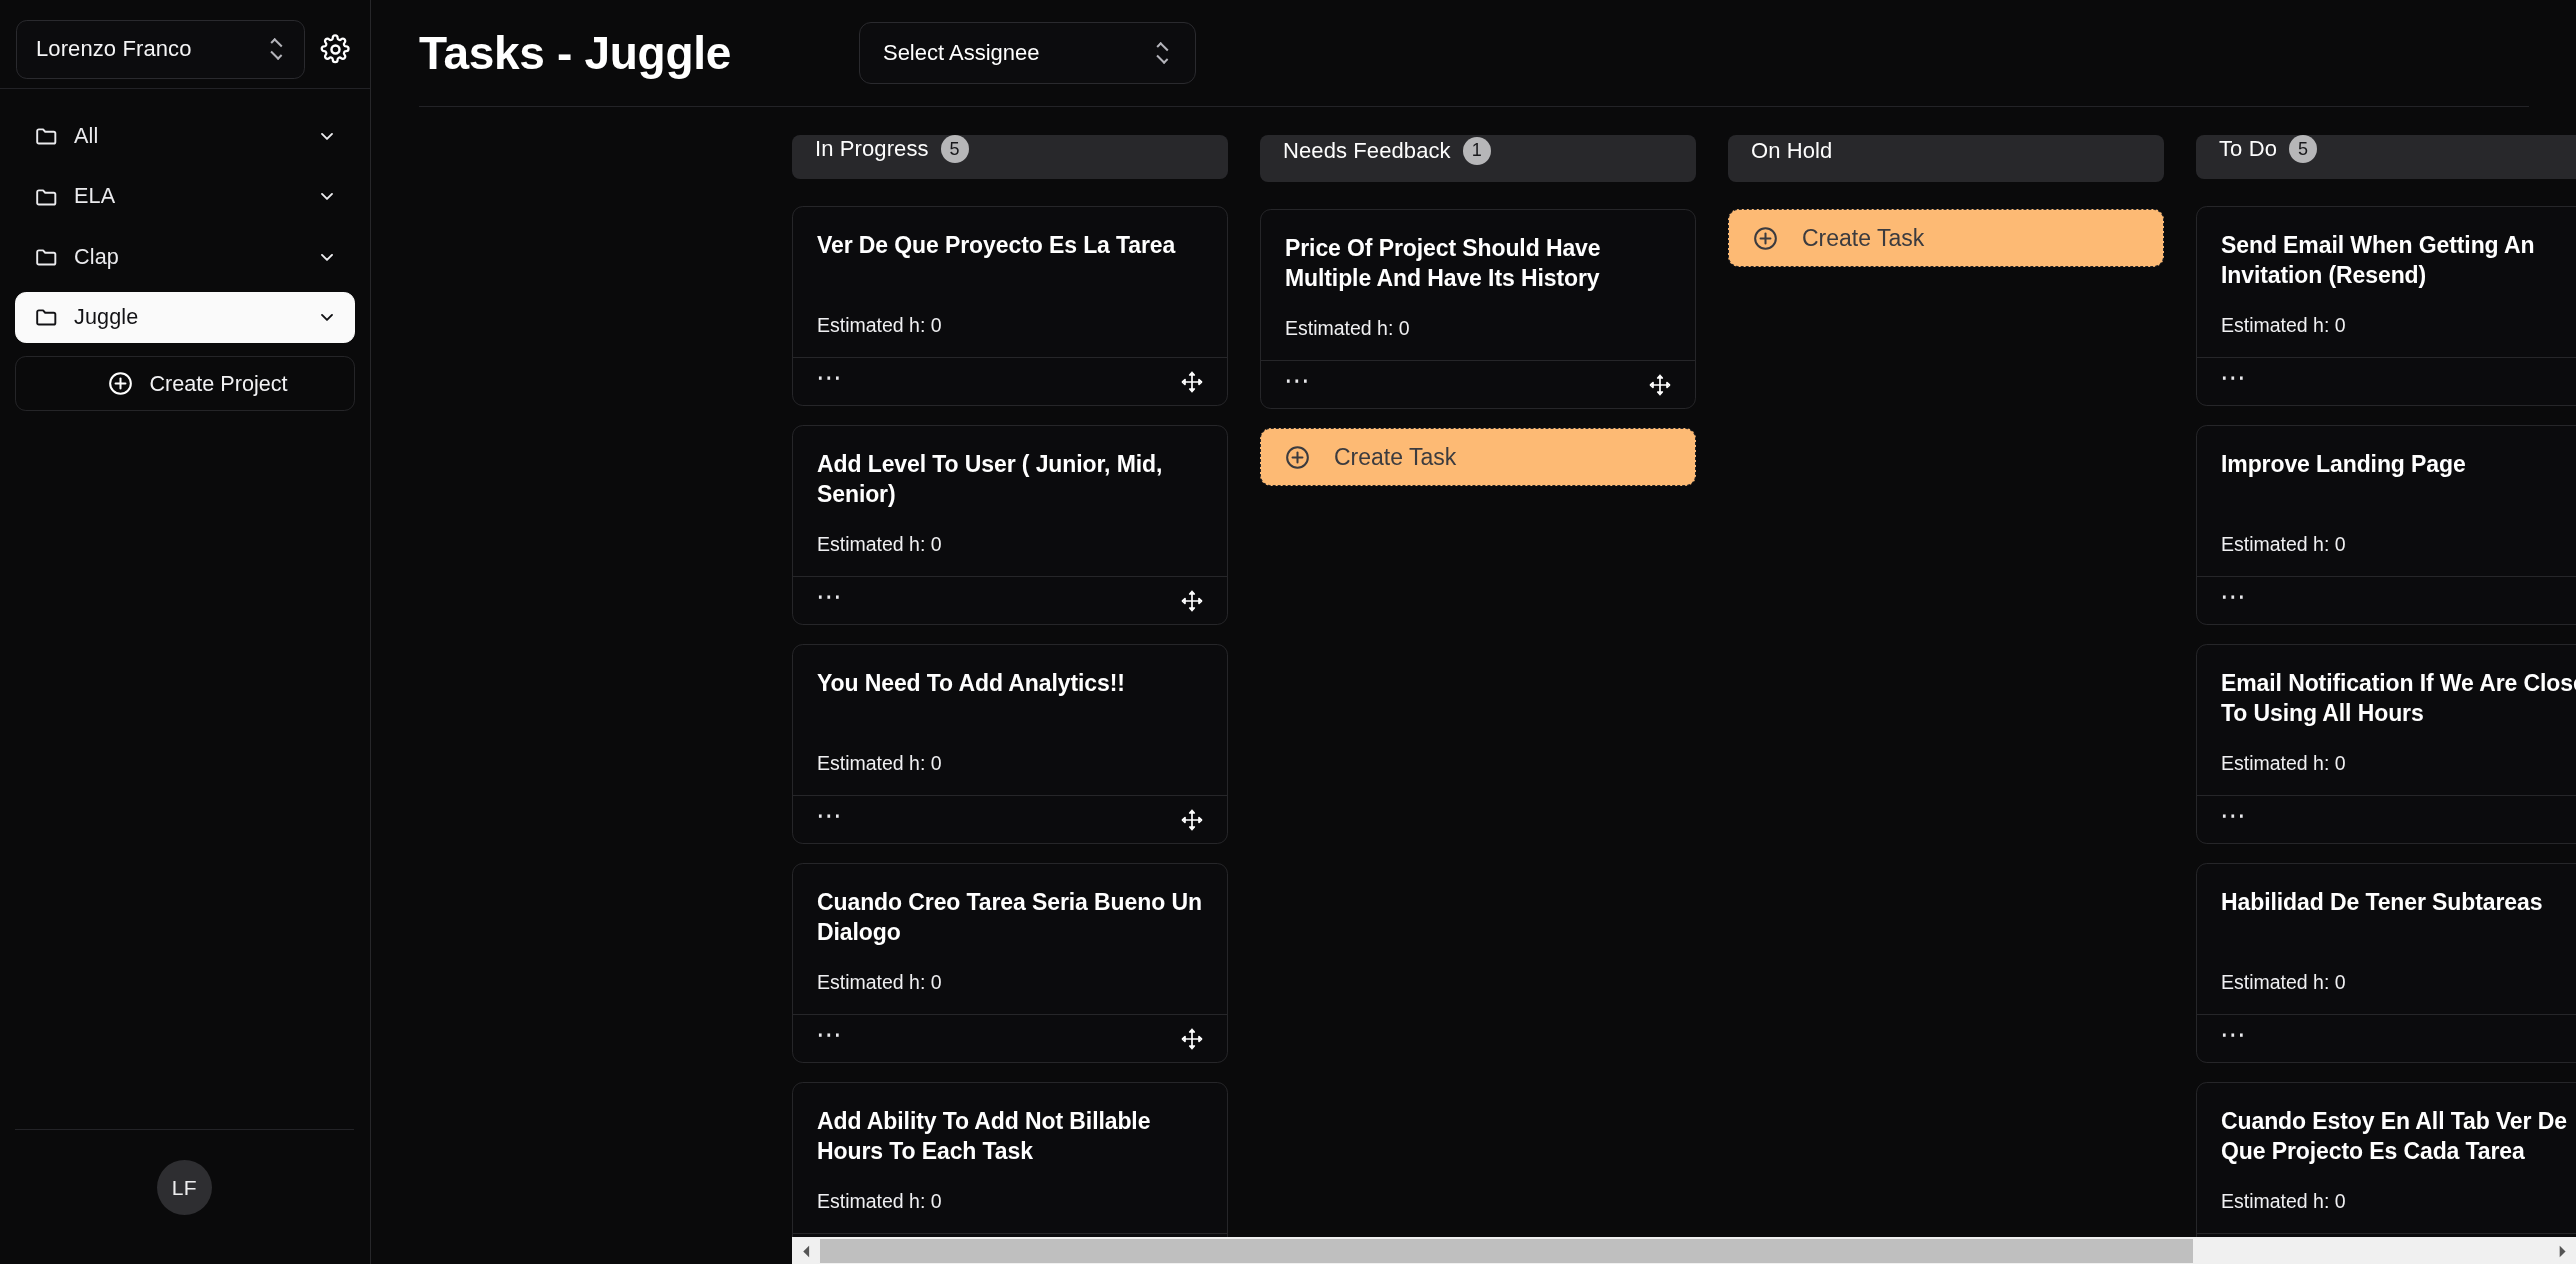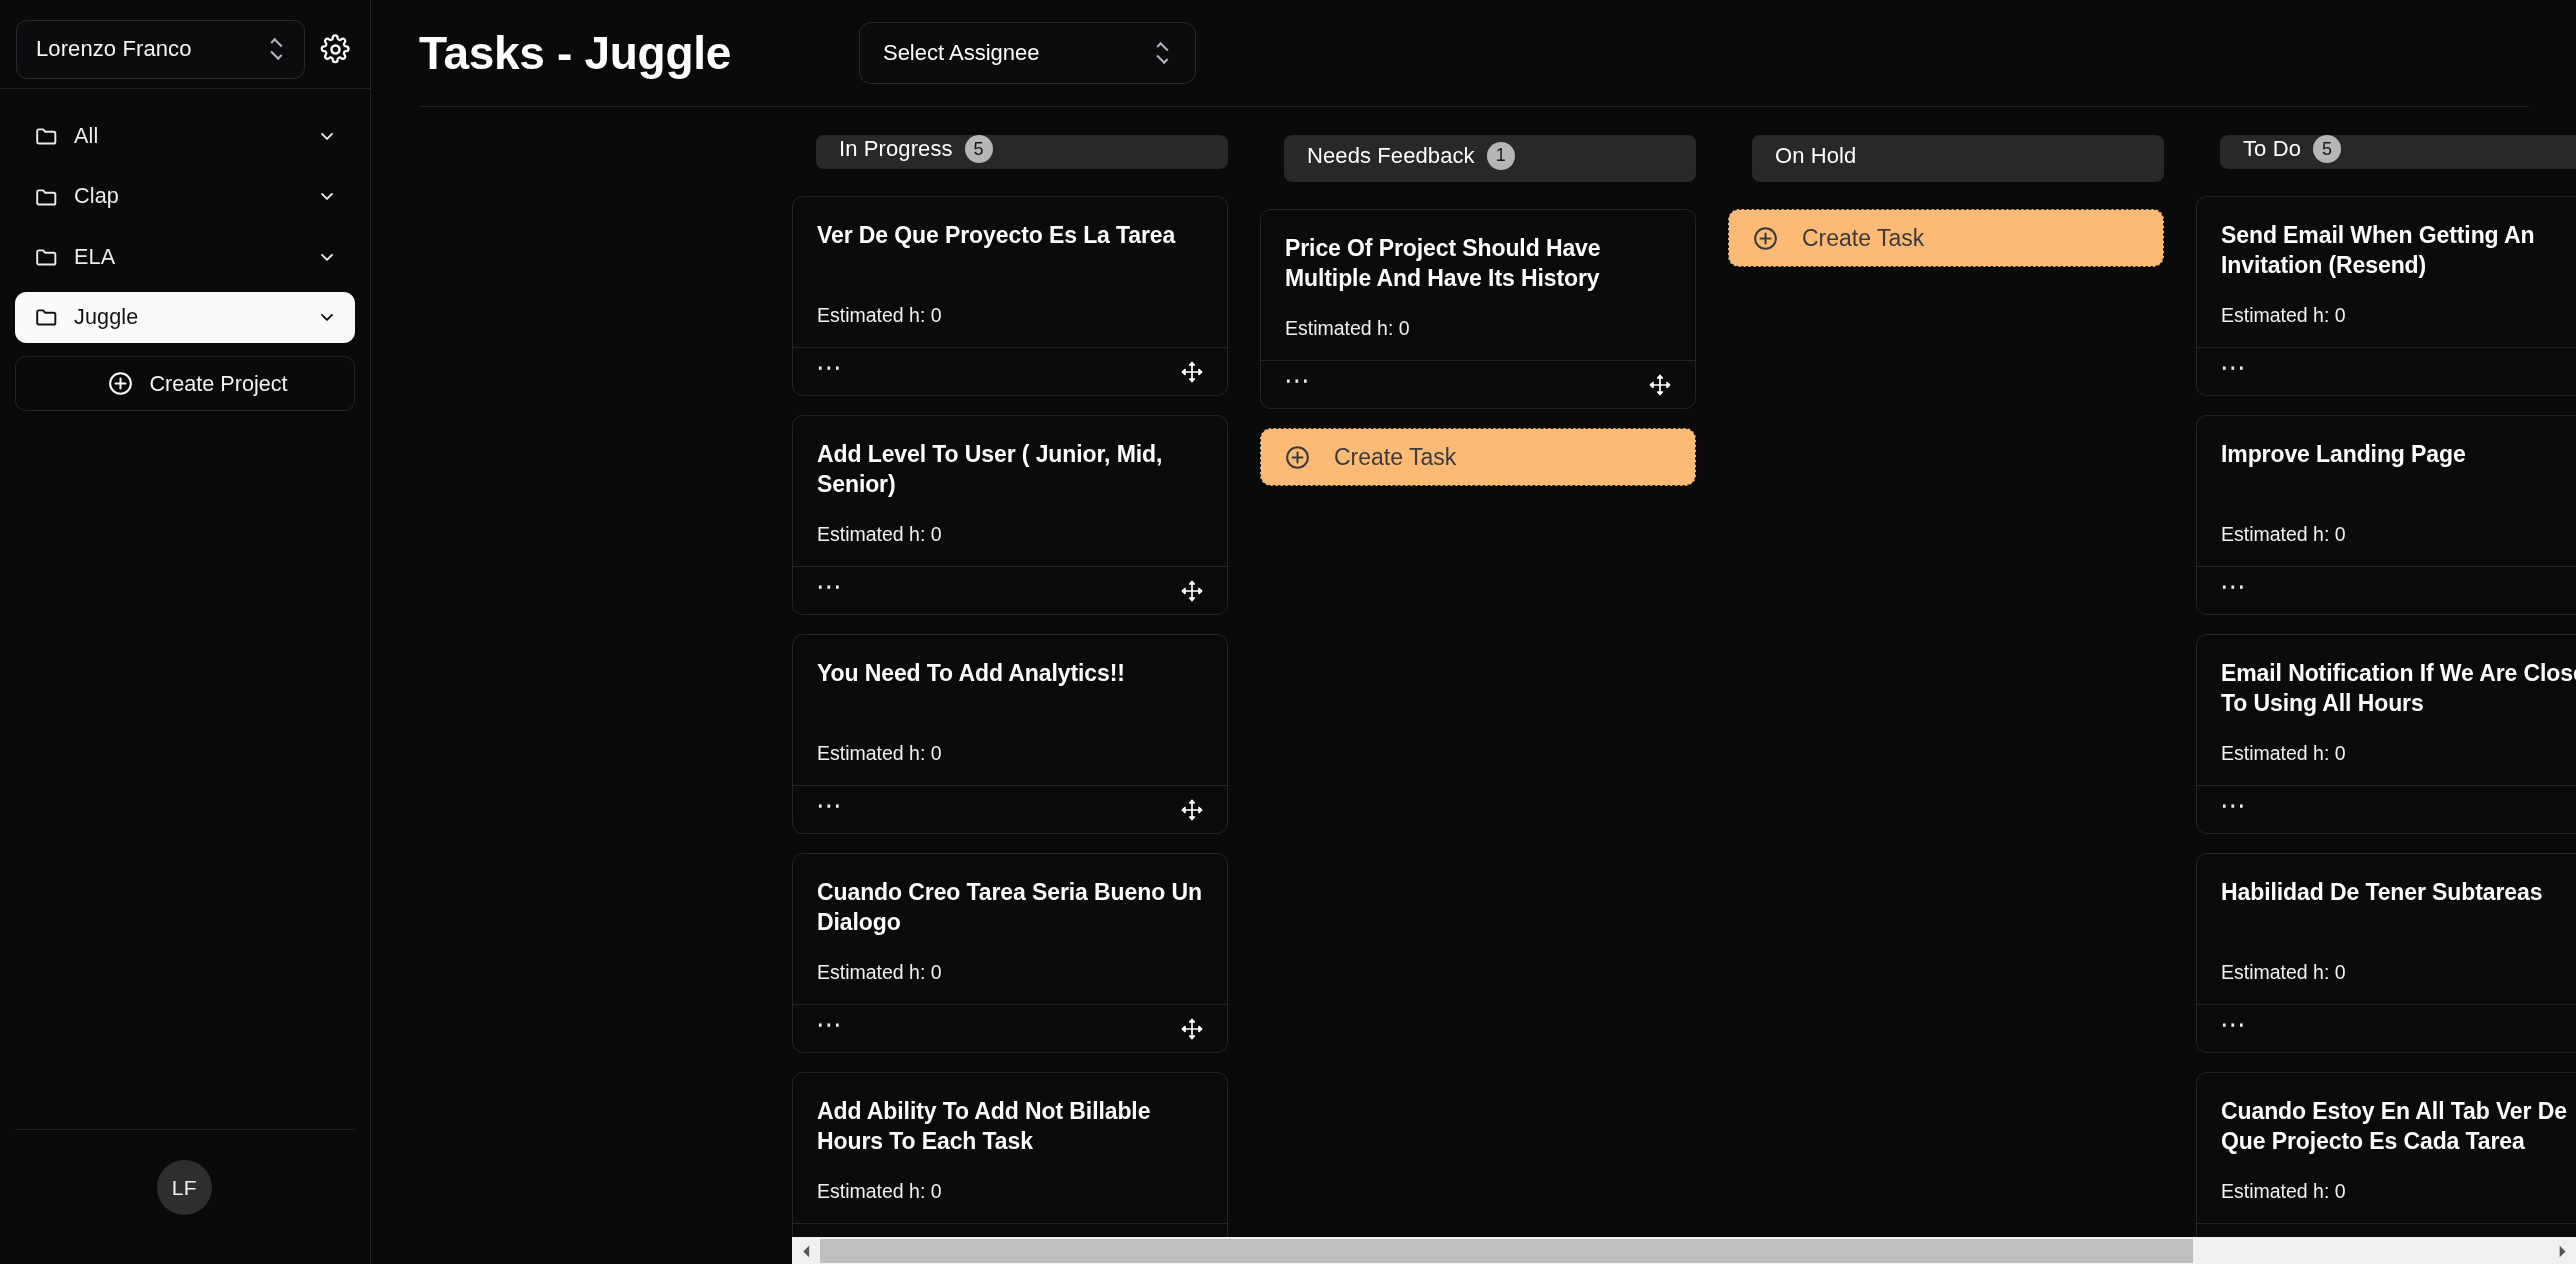--- a/index.html
+++ b/index.html
@@ -175,24 +175,23 @@
     padding-left: 421px;
     height: 100%;
   }
   .column { width: 436px; flex: 0 0 436px; display: flex; flex-direction: column; }
   .col-head {
     height: 47px;
     background: #28282b;
     border-radius: 8px;
     display: flex;
     align-items: center;
-    padding: 0 0 6px 23px;
+    padding: 0 0 16px 23px;
     gap: 12px;
     margin-bottom: 27px;
-    margin-left: 24px;
   }
   .col-title { font-size: 22px; color: #fdfdfd; letter-spacing: 0.1px; }
   .col-count {
     min-width: 28px; height: 28px;
     border-radius: 50%;
     background: #b6b6b8;
     color: #18181b;
     font-size: 18px;
     display: flex; align-items: center; justify-content: center;
     padding: 0 4px;
@@ -310,35 +309,35 @@
             </svg>
         </span>
       </div>
 
       <div class="nav-item">
         <span class="folder">
           <svg viewBox="0 0 24 24" width="25.6" height="25.6" fill="none" stroke="currentColor" stroke-width="1.8" stroke-linejoin="round">
             <path d="M3 7.5a1.5 1.5 0 0 1 1.5-1.5h4l2 2.2h8A1.5 1.5 0 0 1 20 9.7v8.1a1.5 1.5 0 0 1-1.5 1.5h-14A1.5 1.5 0 0 1 3 17.8z"></path>
           </svg>
         </span>
-        <span class="lbl">Clap</span>
+        <span class="lbl">ELA</span>
         <span class="chev">
           <svg viewBox="0 0 24 24" width="20" height="20" fill="none" stroke="currentColor" stroke-width="2.3" stroke-linecap="round" stroke-linejoin="round">
               <polyline points="6 9.5 12 15.5 18 9.5"></polyline>
             </svg>
         </span>
       </div>
 
       <div class="nav-item">
         <span class="folder">
           <svg viewBox="0 0 24 24" width="25.6" height="25.6" fill="none" stroke="currentColor" stroke-width="1.8" stroke-linejoin="round">
             <path d="M3 7.5a1.5 1.5 0 0 1 1.5-1.5h4l2 2.2h8A1.5 1.5 0 0 1 20 9.7v8.1a1.5 1.5 0 0 1-1.5 1.5h-14A1.5 1.5 0 0 1 3 17.8z"></path>
           </svg>
         </span>
-        <span class="lbl">ELA</span>
+        <span class="lbl">Clap</span>
         <span class="chev">
           <svg viewBox="0 0 24 24" width="20" height="20" fill="none" stroke="currentColor" stroke-width="2.3" stroke-linecap="round" stroke-linejoin="round">
               <polyline points="6 9.5 12 15.5 18 9.5"></polyline>
             </svg>
         </span>
       </div>
 
       <div class="nav-item active">
         <span class="folder">
           <svg viewBox="0 0 24 24" width="25.6" height="25.6" fill="none" stroke="currentColor" stroke-width="1.8" stroke-linejoin="round">

